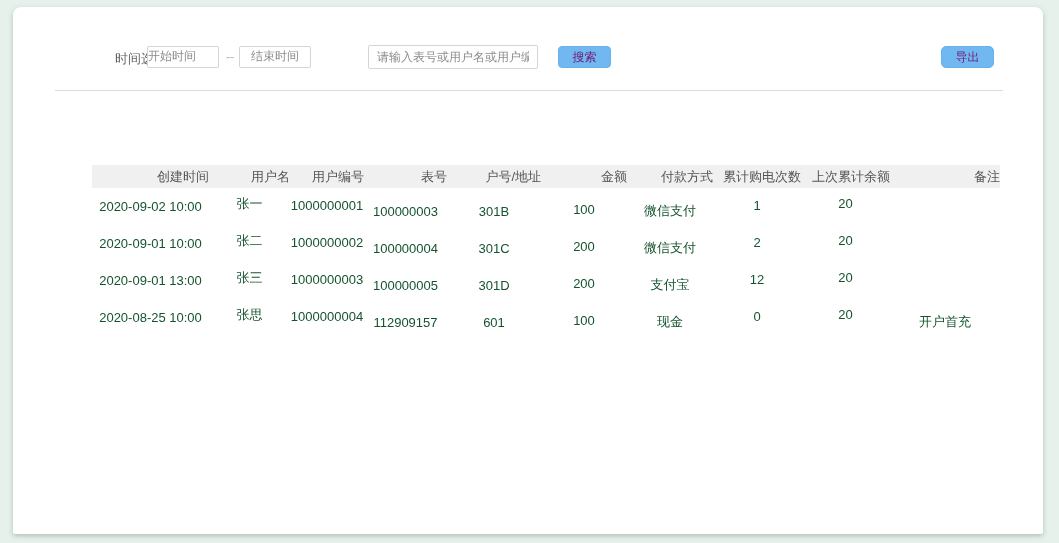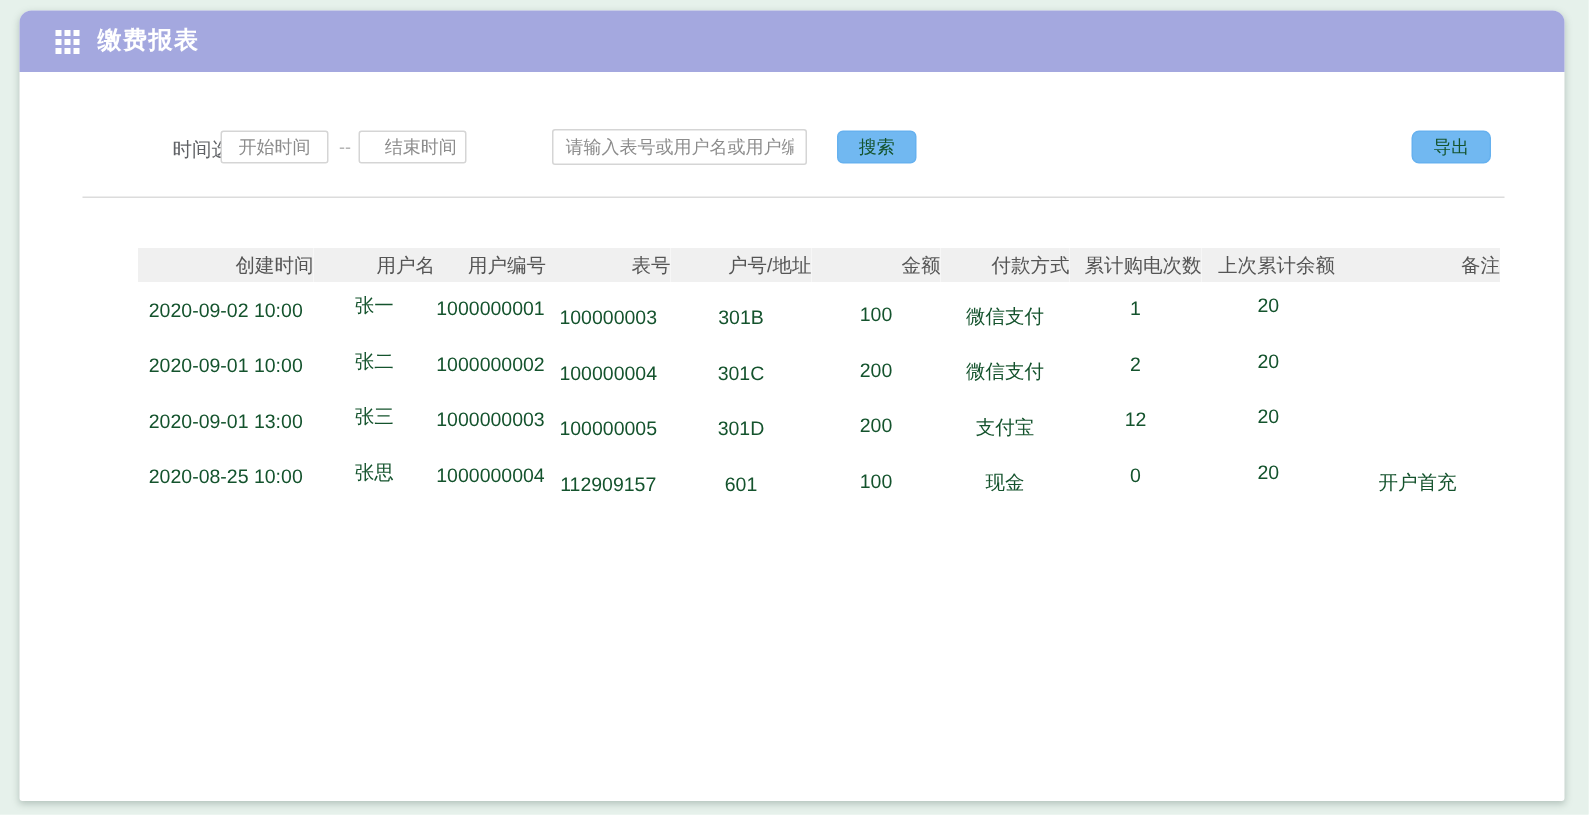--- a/index.html
+++ b/index.html
@@ -49,24 +49,23 @@
   .time-label {
     position: absolute; left: 82px; top: 43px;
     font-size: 13px; color: #606266; margin-left: 20px;
   }
   .date-input {
     position: absolute; top: 39px;
     width: 72px; height: 22px;
     border: 1px solid #d5d5d5;
     border-radius: 2px;
     font-size: 12px;
-    text-align: center;
     color: #444;
     outline: none;
-    font-family: Liberation Sans, sans-serif;
+    font-family: Liberation Mono, monospace;
   }
   .date-input::placeholder { color: #8c8c8c; }
   #start-input { left: 134px; }
   #end-input   { left: 226px; padding-left: 11px; }
   .date-sep {
     position: absolute; left: 210px; top: 43px;
     font-size: 12px; color: #b0b0b0;
     width: 14px; text-align: center;
   }
   .search-input {
@@ -80,21 +79,21 @@
     outline: none;
     font-family: "Liberation Sans", sans-serif;
   }
   .search-input::placeholder { color: #8c8c8c; }
   .btn {
     position: absolute;
     width: 53px; height: 22px;
     background: #71b8f1;
     border: 1px solid #66b1ef;
     border-radius: 4px;
-    color: #14532d;
+    color: #701a75;
     font-size: 12px;
     text-align: center;
     line-height: 20px;
     cursor: pointer;
     font-family: "Liberation Sans", sans-serif;
   }
   #search-btn { left: 545px; top: 39px; }
   #export-btn { left: 928px; top: 39px; border-radius: 5px; }
   .divider {
     position: absolute;
@@ -151,34 +150,20 @@
   tbody td.c6 { top: 4px; }
   tbody td.c7 { top: -1px; }
   tbody td.c8 { top: -3px; }
   tbody td.c9 { top: 4px; }
 </style>
 </head>
 <body>
 
 <div class="card">
 
-  <div class="card-header">
-    <div class="grid-icon">
-      <span></span>
-        <span></span>
-        <span></span>
-      <span></span>
-        <span></span>
-        <span></span>
-      <span></span>
-        <span></span>
-        <span></span>
-    </div>
-    <div class="card-title">缴费报表</div>
-  </div>
 
   <div class="filter-area">
     <span class="time-label">时间选择</span>
 
     <input id="start-input" class="date-input" type="text" placeholder="开始时间" style="">
 
     <span class="date-sep">--</span>
 
     <input id="end-input" class="date-input" type="text" placeholder="结束时间" style="">
 

